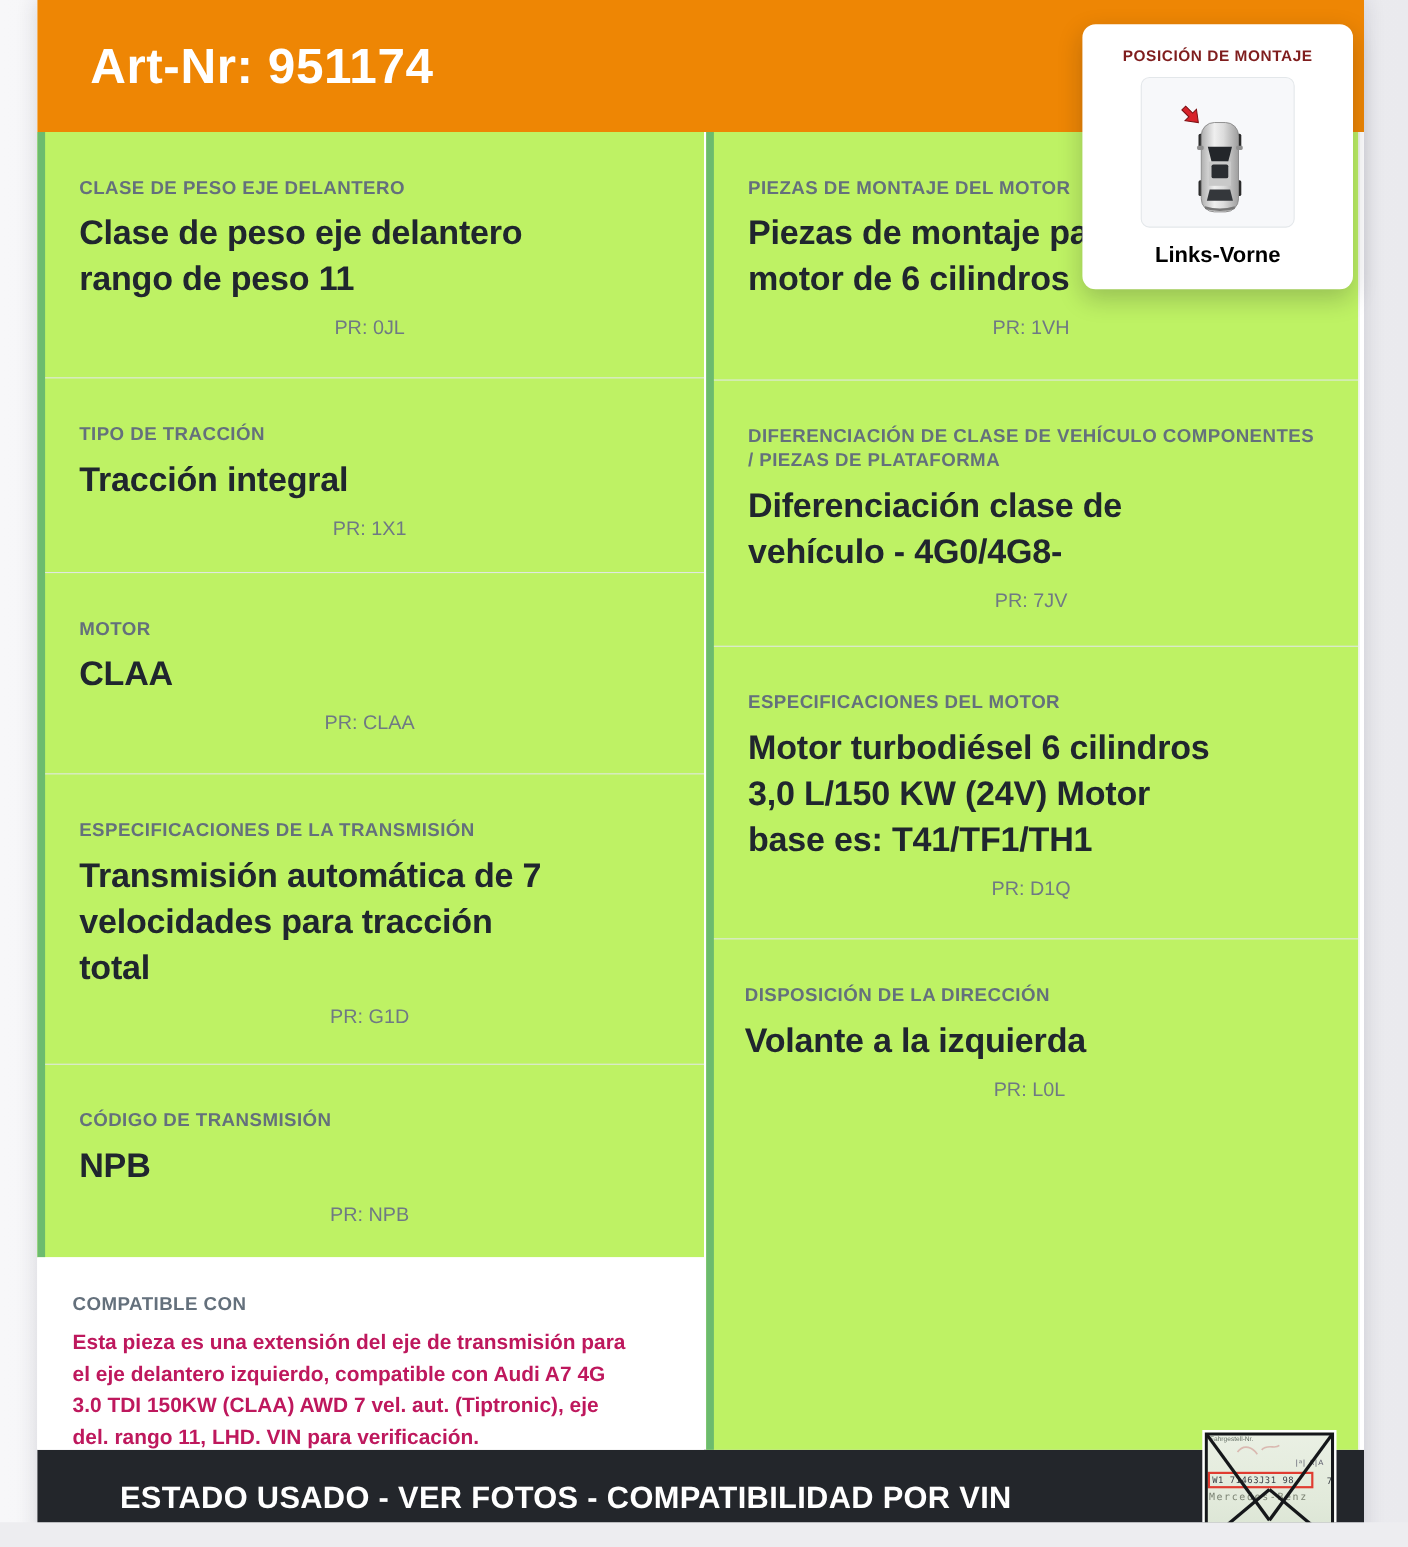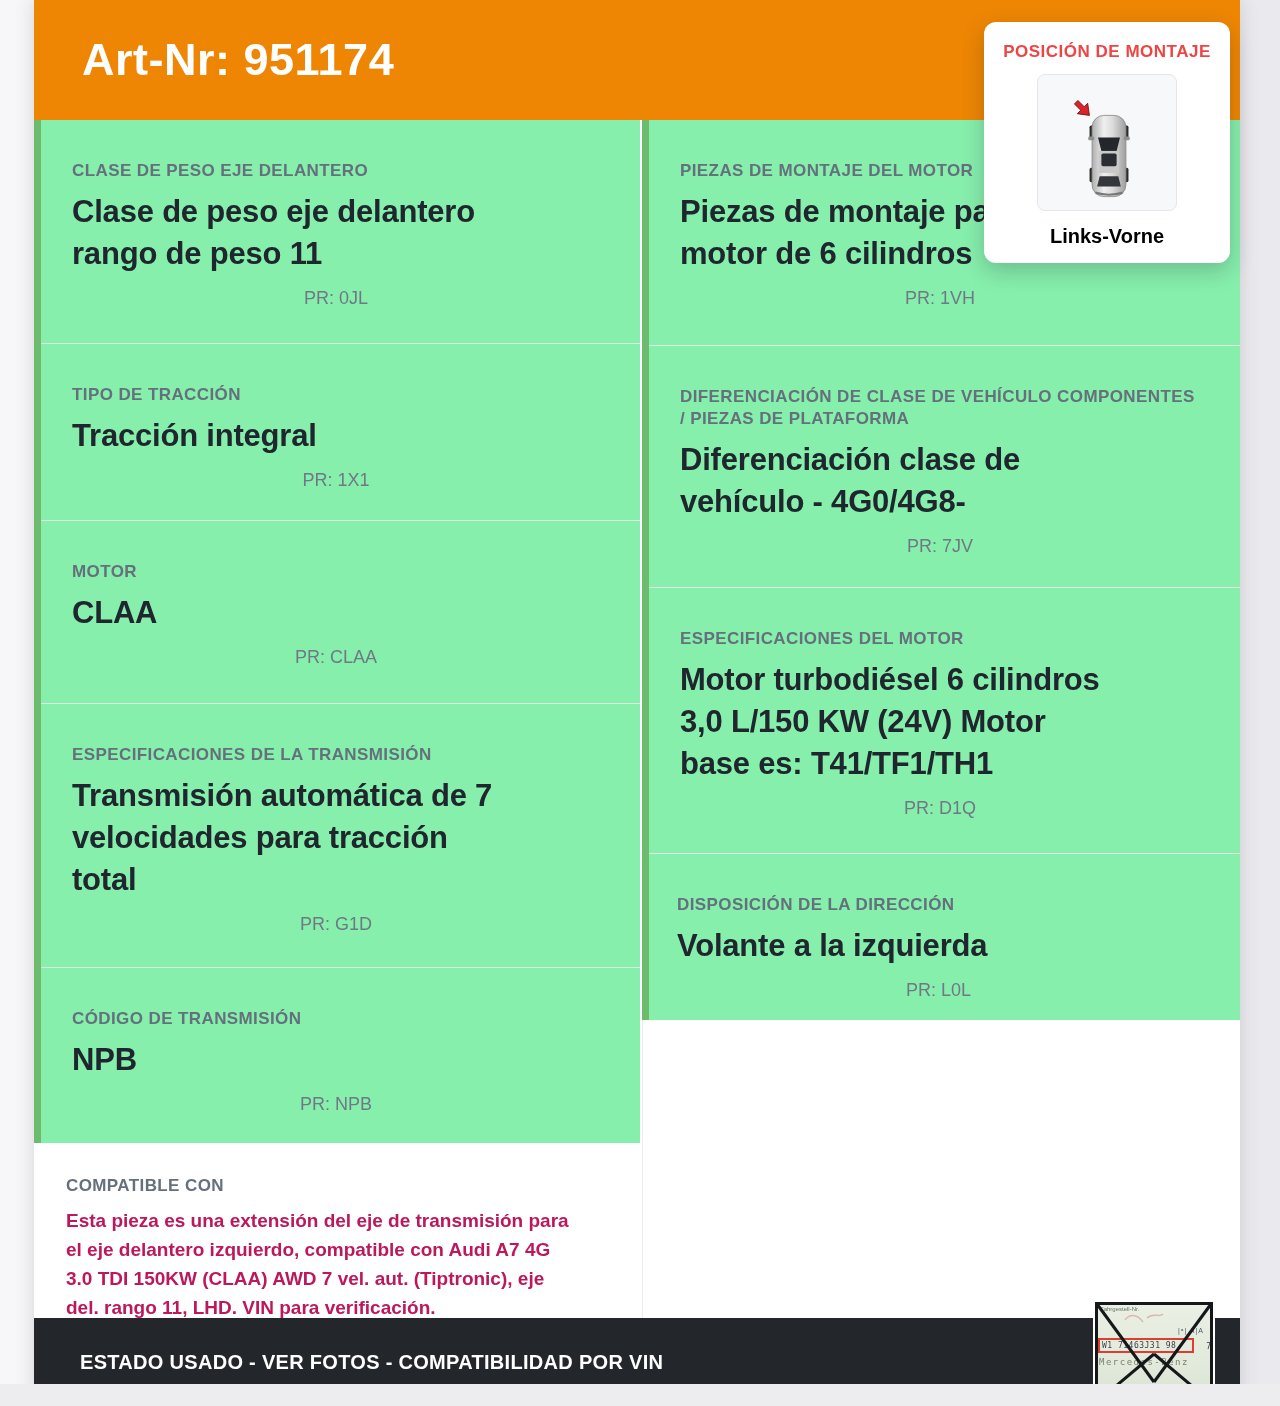--- a/index.html
+++ b/index.html
@@ -20,24 +20,24 @@
   .header {
     height:120px; background:#EE8604;
     display:flex; align-items:center; padding-left:48px;
   }
   .header h1 {
     margin:0; font-size:45px; font-weight:800; color:#fff; letter-spacing:.5px;
   }
   
   .main { display:flex; background:#fff; }
   .col-left  { width:606px; }
-  .col-right { width:598px; margin-left:2px; display:flex; flex-direction:column; }
+  .col-right { width:598px; margin-left:2px; display:flex; }
   .green-col {
     border-left:7px solid #6CBB6E;
-    background:#86efac;
+    background:#bef264;
   }
   .spec-card { padding:40px 40px 0 31px; overflow:hidden; }
   .spec-card + .spec-card { border-top:1px solid #E0E8E1; }
   .spec-label {
     font-size:17px; font-weight:700; color:#64707C;
     letter-spacing:.4px; line-height:22px; white-space:pre-line;
   }
   .spec-title {
     margin:9px 0 0; font-size:31px; font-weight:700; color:#20262E;
     line-height:42px; letter-spacing:-.2px; white-space:pre-line;
@@ -49,29 +49,29 @@
   .compat-text {
     margin:9px 0 12px; font-size:19px; font-weight:600; color:#be185d;
     line-height:29px; white-space:pre-line;
   }
   
   .footer {
     height:88px; background:#23262B; display:flex; align-items:center;
     padding-left:46px;
   }
   .footer-text {
-    color:#fff; font-size:20px; font-weight:700; letter-spacing:.3px;
+    color:#fff; font-size:28px; font-weight:700; letter-spacing:.3px;margin-left:29px;
   }
   
   .mount-card {
     position:absolute; left:984px; top:22px; width:246px; height:241px;
     background:#fff; border-radius:12px; z-index:10; text-align:center;
     padding-top:20px; box-shadow:0 8px 22px rgba(20,20,30,.22);
   }
-  .mount-title { font-size:17px; font-weight:800; color:#ef4444; letter-spacing:.5px; }
+  .mount-title { font-size:14px; font-weight:800; color:#7f1d1d; letter-spacing:.5px; }
   .mount-box {
     position:relative; width:140px; height:137px; margin:12px auto 0;
     background:#F7F8FA; border:1px solid #E3E7EA; border-radius:8px;
   }
   .car-svg   { position:absolute; left:49px; top:37px; }
   .arrow-svg { position:absolute; left:33px; top:22px; }
   .mount-pos { margin-top:14px; font-size:20px; font-weight:700; color:#000000; }
   
   .vin-stamp {
     position:absolute; left:1093px; top:1300px; width:122px; height:106px;

